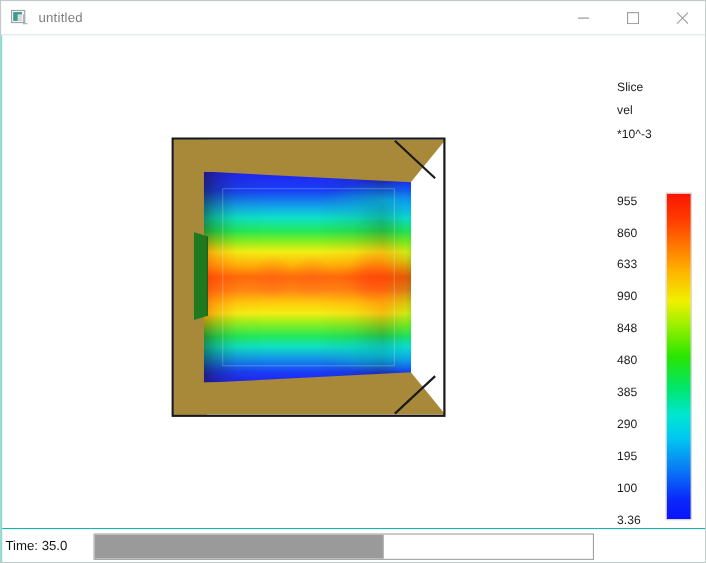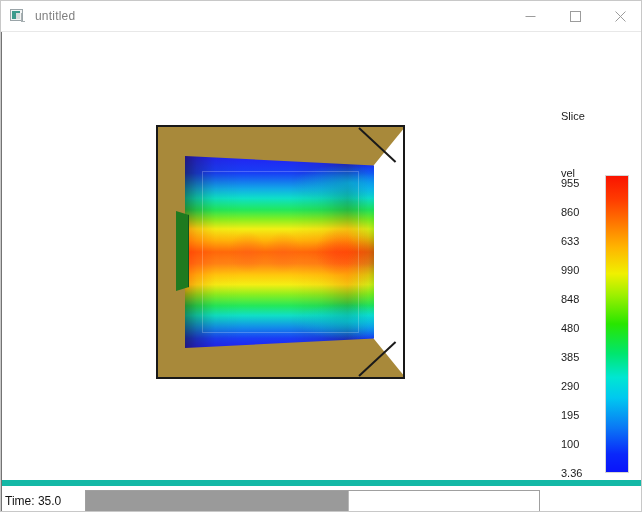--- a/index.html
+++ b/index.html
@@ -6,21 +6,21 @@
   html, body {
     width: 642px; height: 512px;
     overflow: hidden;
     font-family: "Liberation Sans", sans-serif;
     background: #ffffff;
   }
 
   #app {
     position: relative;
     width: 642px; height: 512px;
-    background: #737373;
+    background: #5eead4;
     border: 1px solid #c8c8c8;
     overflow: hidden;
   }
 
   
   #titlebar {
     position: absolute; left: 0; top: 0;
     width: 642px; height: 31px;
     background: #ffffff;
     border-bottom: 1px solid #e8e8e8;
@@ -211,21 +211,20 @@
   #legend {
     position: absolute;
     left: 559px; top: 38px;
     width: 78px;
     font-size: 11px;
     color: #1c1c1c;
   }
   #legend .hdr-line {
     line-height: 21px;
     white-space: nowrap;
-    margin-top: 36px;
   }
   #colorbar-group {
     position: absolute;
     left: 559px; top: 143px;
     width: 80px; height: 300px;
   }
   #cb-labels {
     position: absolute; left: 0; top: 0;
     width: 40px; height: 300px;
   }
@@ -256,21 +255,21 @@
       #0a28fa 94%,
       #0a14fa 100%);
     border: 1px solid #d6d6d6;
   }
 
   
   #statusbar {
     position: absolute; left: 1px; top: 479px;
     width: 640px; height: 32px;
     background: #ffffff;
-    border-top: 6px solid #14b8a6;
+    border-top: 1px solid #14b8a6;
   }
   #time-label {
     position: absolute; left: 3px; top: 8px;
     font-size: 12px;
     color: #141414;
     white-space: nowrap;
   }
   #time-slider {
     position: absolute; left: 83px; top: 4px;
     width: 455px; height: 24px;
@@ -339,20 +338,21 @@
 
       <div class="depth-edge" style="left:203px; top:2px; width:50px; height:2px; transform:rotate(43deg); transform-origin:left center;"></div>
       <div class="depth-edge" style="left:203px; top:250px; width:50px; height:2px; transform:rotate(-43deg); transform-origin:left center;"></div>
 
       <div id="box-outline" style="border-color: rgb(24, 24, 24);"></div>
     </div>
 
     <div id="legend">
       <div class="hdr-line">Slice</div>
       <div class="hdr-line">vel</div>
+      <div class="hdr-line">*10^-3</div>
     </div>
 
     <div id="colorbar-group">
       <div id="cb-labels">
         <div class="tick" style="top:3px">955</div>
         <div class="tick" style="top:32px">860</div>
         <div class="tick" style="top:61px">633</div>
         <div class="tick" style="top:90px">990</div>
         <div class="tick" style="top:119px">848</div>
         <div class="tick" style="top:148px">480</div>

